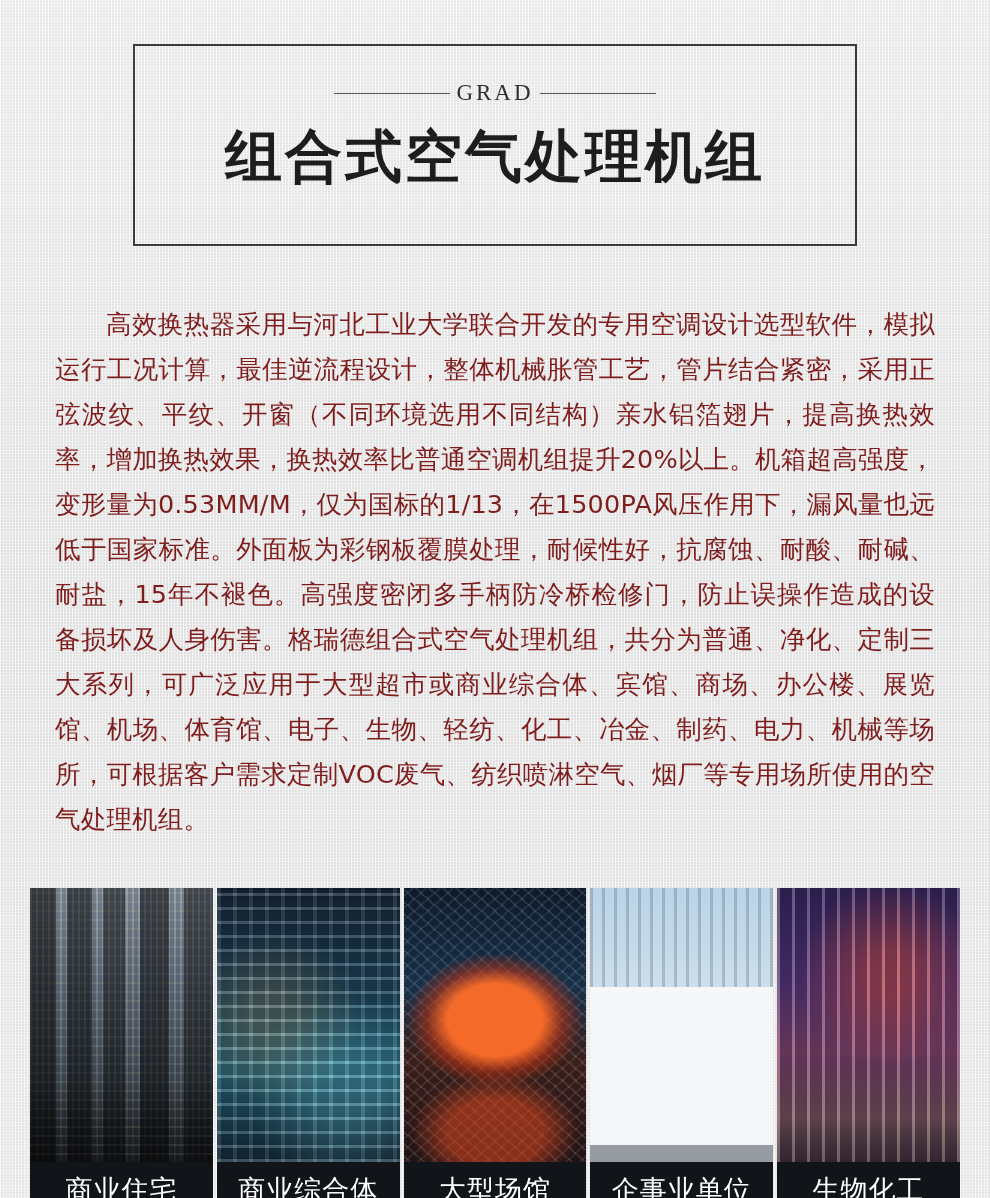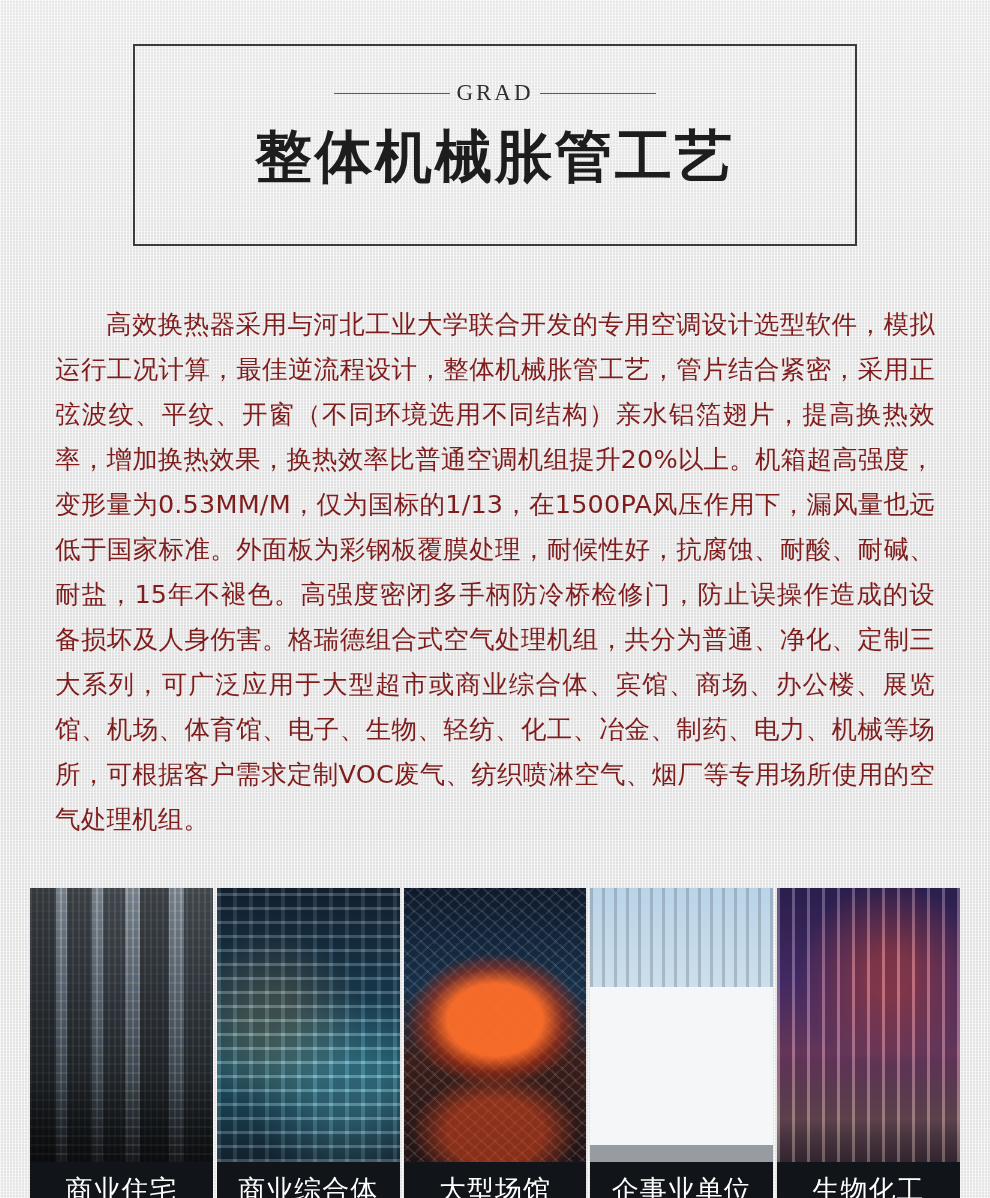--- a/index.html
+++ b/index.html
@@ -217,21 +217,21 @@
 
 <div class="content">
 
   <div class="header-frame">
     <div class="header-inner">
       <div class="brand-row">
         <div class="brand-rule"></div>
         <div class="brand-text">GRAD</div>
         <div class="brand-rule"></div>
       </div>
-      <div class="main-title">整体机械胀管工艺</div>
+      <div class="main-title">组合式空气处理机组</div>
     </div>
   </div>
 
   <p class="body-copy">高效换热器采用与河北工业大学联合开发的专用空调设计选型软件，模拟运行工况计算，最佳逆流程设计，整体机械胀管工艺，管片结合紧密，采用正弦波纹、平纹、开窗（不同环境选用不同结构）亲水铝箔翅片，提高换热效率，增加换热效果，换热效率比普通空调机组提升20%以上。机箱超高强度，变形量为0.53MM/M，仅为国标的1/13，在1500PA风压作用下，漏风量也远低于国家标准。外面板为彩钢板覆膜处理，耐候性好，抗腐蚀、耐酸、耐碱、耐盐，15年不褪色。高强度密闭多手柄防冷桥检修门，防止误操作造成的设备损坏及人身伤害。格瑞德组合式空气处理机组，共分为普通、净化、定制三大系列，可广泛应用于大型超市或商业综合体、宾馆、商场、办公楼、展览馆、机场、体育馆、电子、生物、轻纺、化工、冶金、制药、电力、机械等场所，可根据客户需求定制VOC废气、纺织喷淋空气、烟厂等专用场所使用的空气处理机组。</p>
 
   <div class="gallery">
 
     <div class="tile">
       <div class="photo photo-residential"></div>
       <div class="caption">商业住宅</div>

